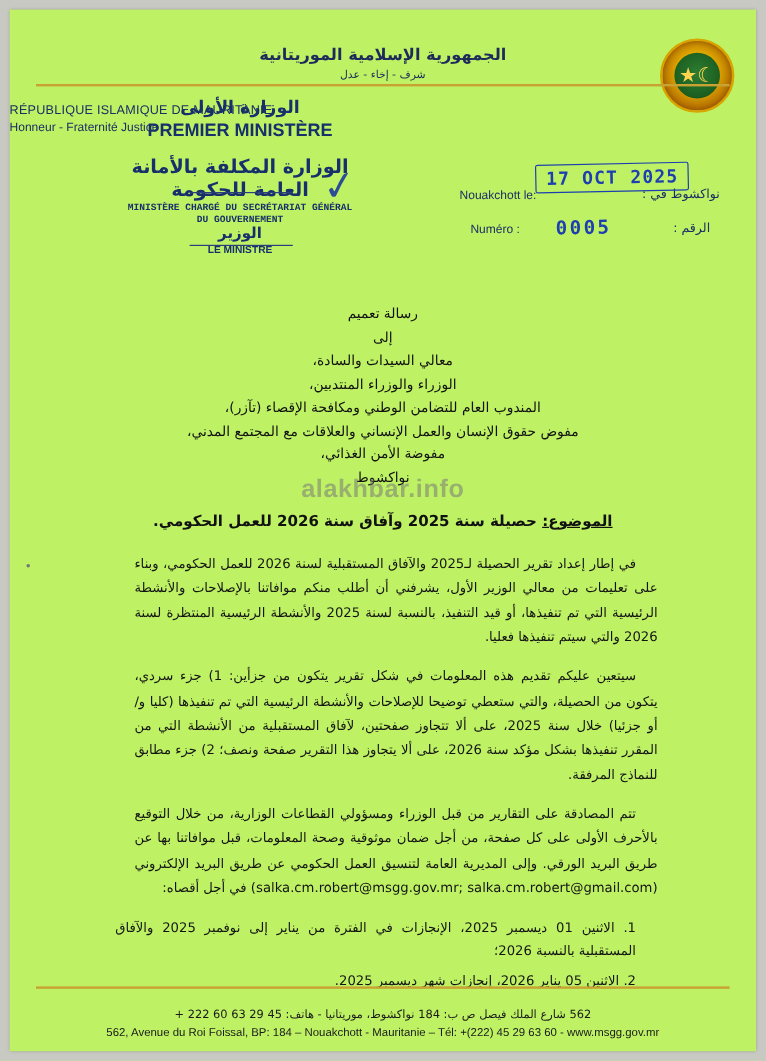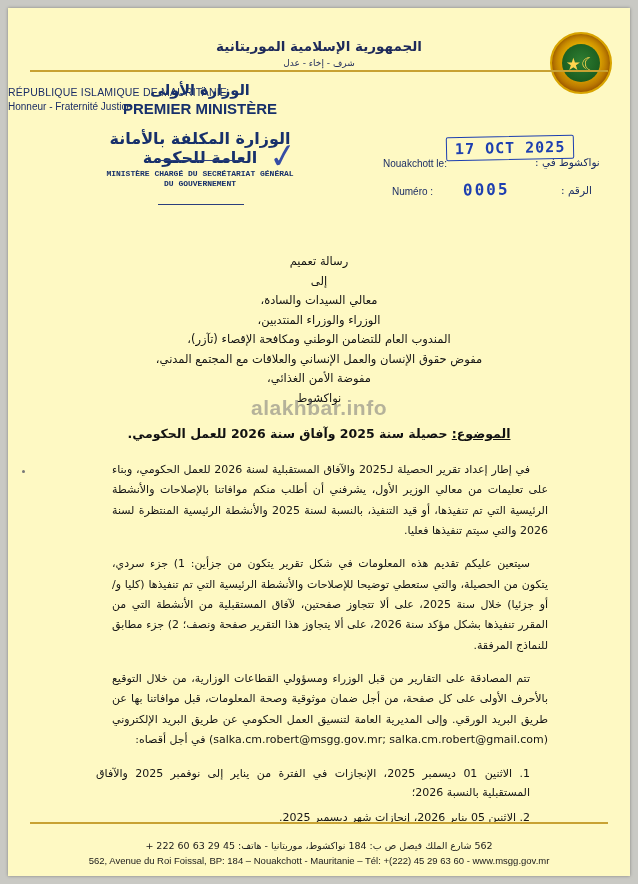--- a/index.html
+++ b/index.html
@@ -6,21 +6,21 @@
   body{
     width:638px;height:884px;
     background:#c9c9c4;
     font-family:"DejaVu Sans","Liberation Sans",sans-serif;
     overflow:hidden;
   }
   .page{
     position:absolute;
     left:8px;top:8px;
     width:622px;height:868px;
-    background:#fef9c3;
+    background:#bef264;
     box-shadow:0 0 3px rgba(0,0,0,.35);
     overflow:hidden;
   }
   
   .hdr-arabic{
     position:absolute;top:30px;left:0;width:100%;
     text-align:center;
     font-family:"DejaVu Sans",sans-serif;
     font-size:13.5px;font-weight:bold;color:#1e2a5a;
     letter-spacing:0px;
@@ -166,20 +166,24 @@
   </div>
 
   <div class="min-block">
     <div class="ar1">الوزارة الأولى</div>
     <div class="fr1">PREMIER MINISTÈRE</div>
     <div class="ar2">الوزارة المكلفة بالأمانة العامة للحكومة</div>
     <div class="fr2">MINISTÈRE CHARGÉ DU SECRÉTARIAT GÉNÉRAL DU GOUVERNEMENT</div>
   </div>
   <div class="min-sep"></div>
 
+  <div class="min-block2">
+    <div class="ar3">الوزير</div>
+    <div class="fr3">LE MINISTRE</div>
+  </div>
   <div class="min-sep2"></div>
 
   <div class="signature-scribble">✓</div>
 
   <div class="meta">
     <div class="nkc-fr">Nouakchott le:</div>
     <div class="nkc-ar">نواكشوط في :</div>
     <div class="num-fr">Numéro :</div>
     <div class="num-ar">الرقم :</div>
     <div class="datestamp">17 OCT 2025</div>

